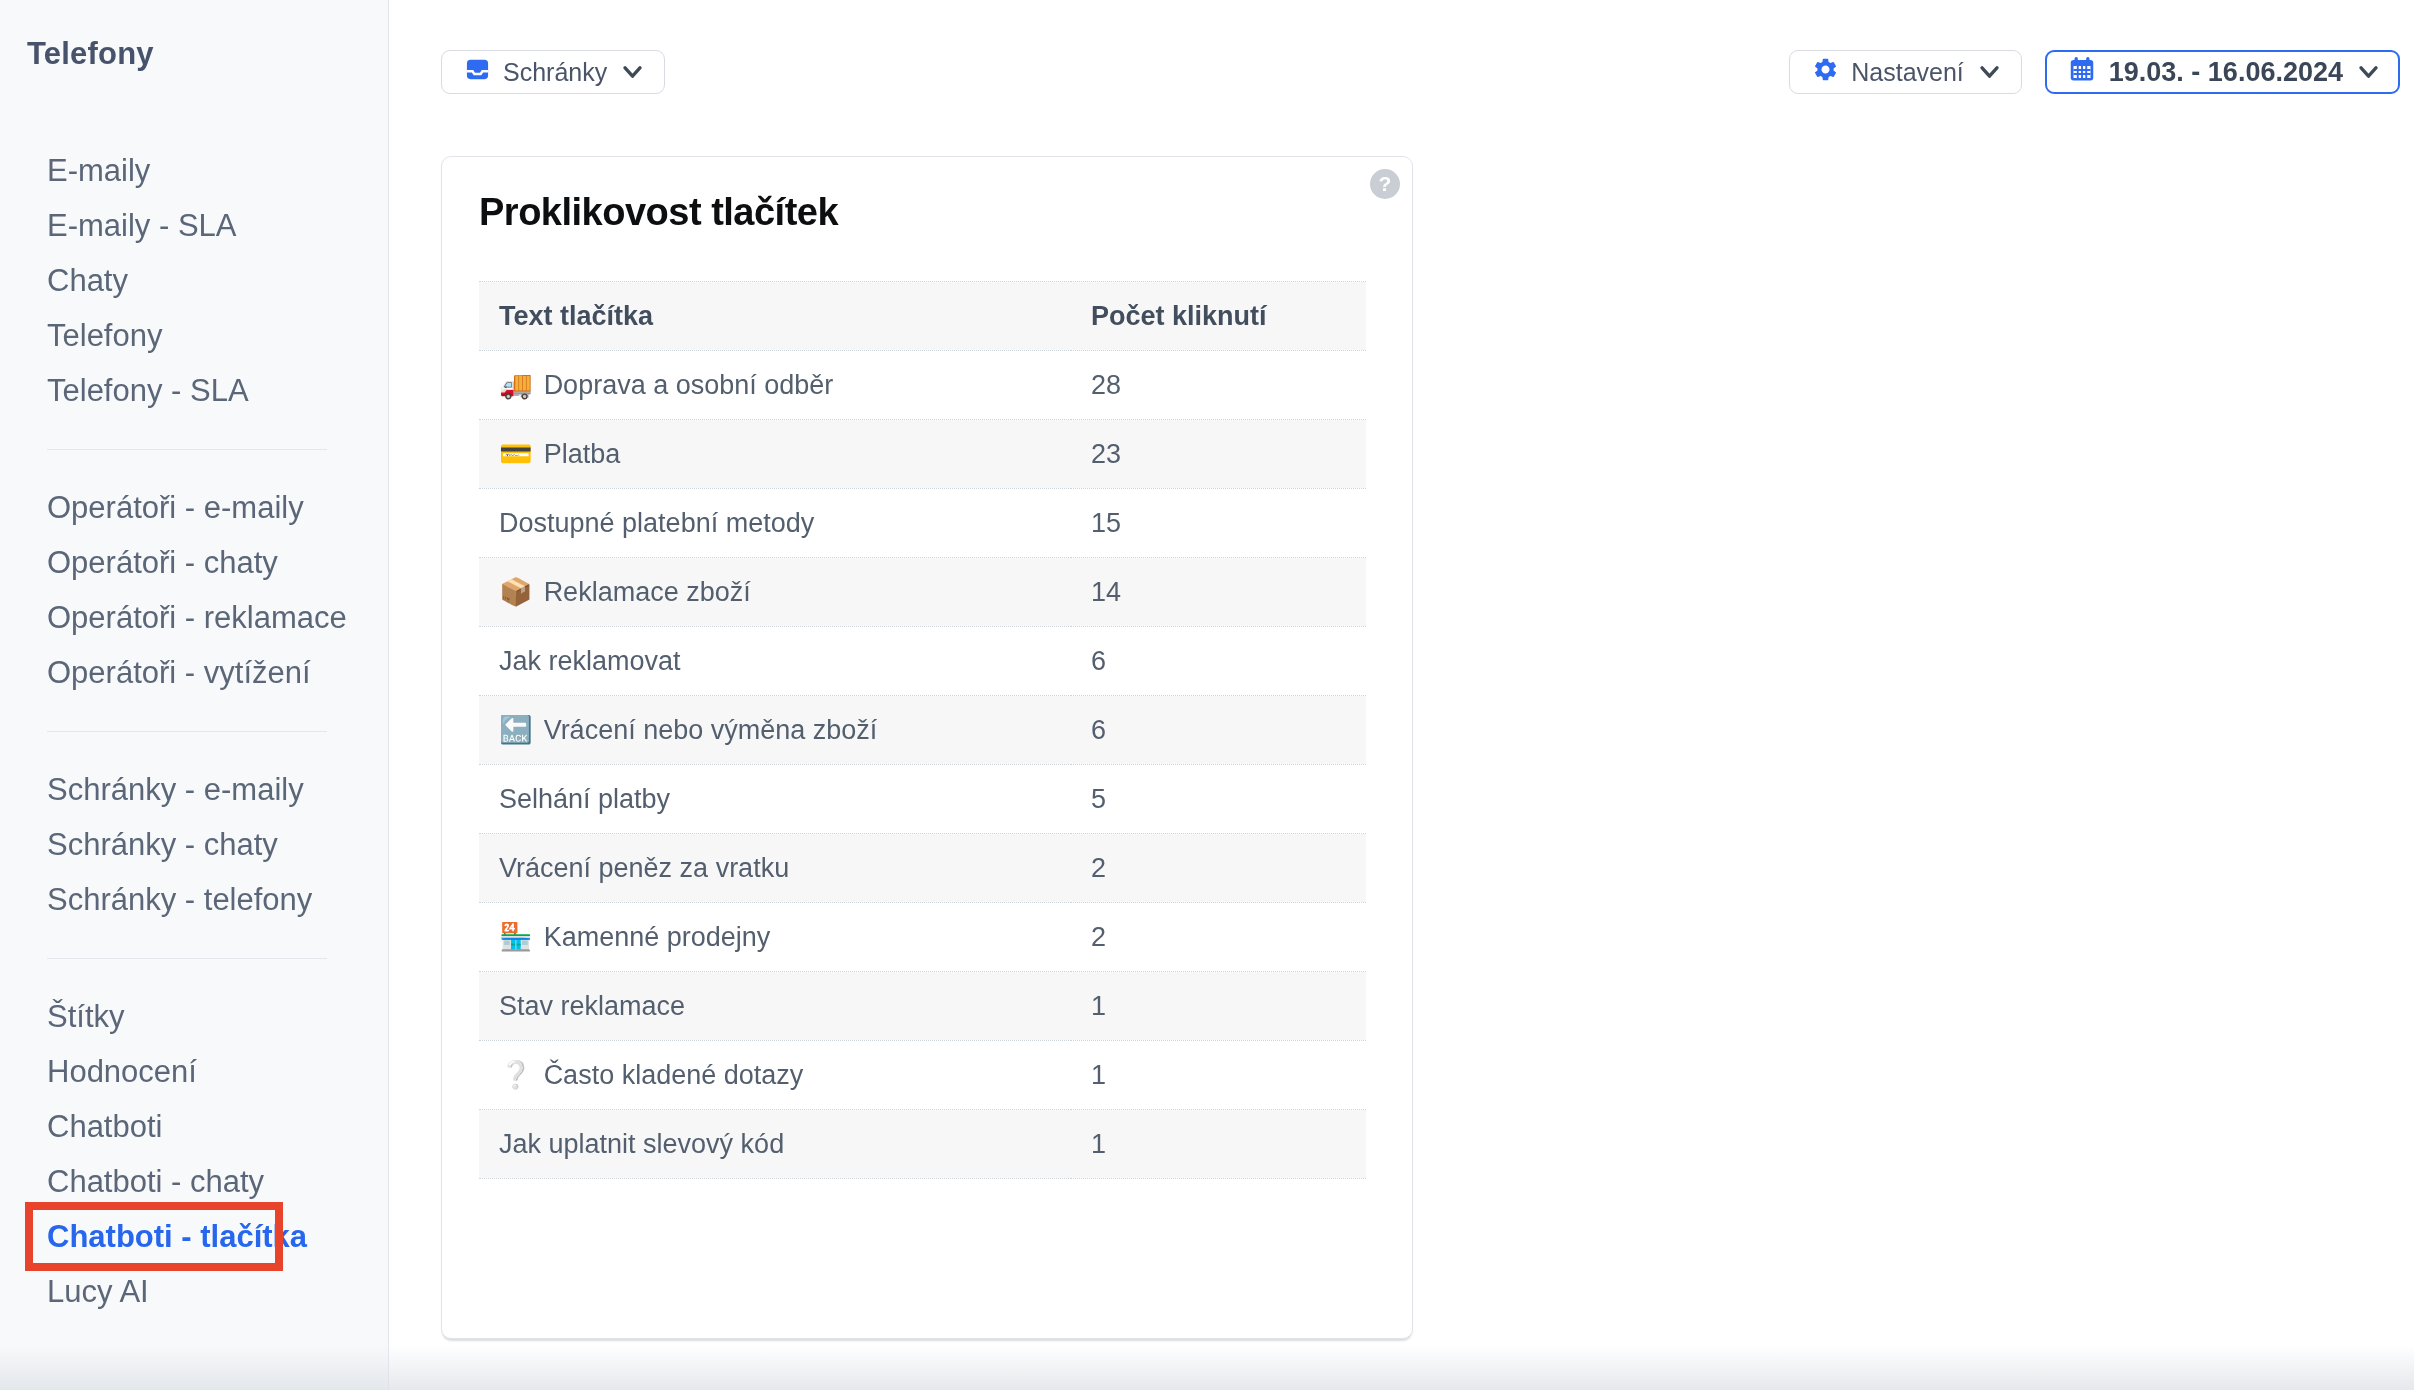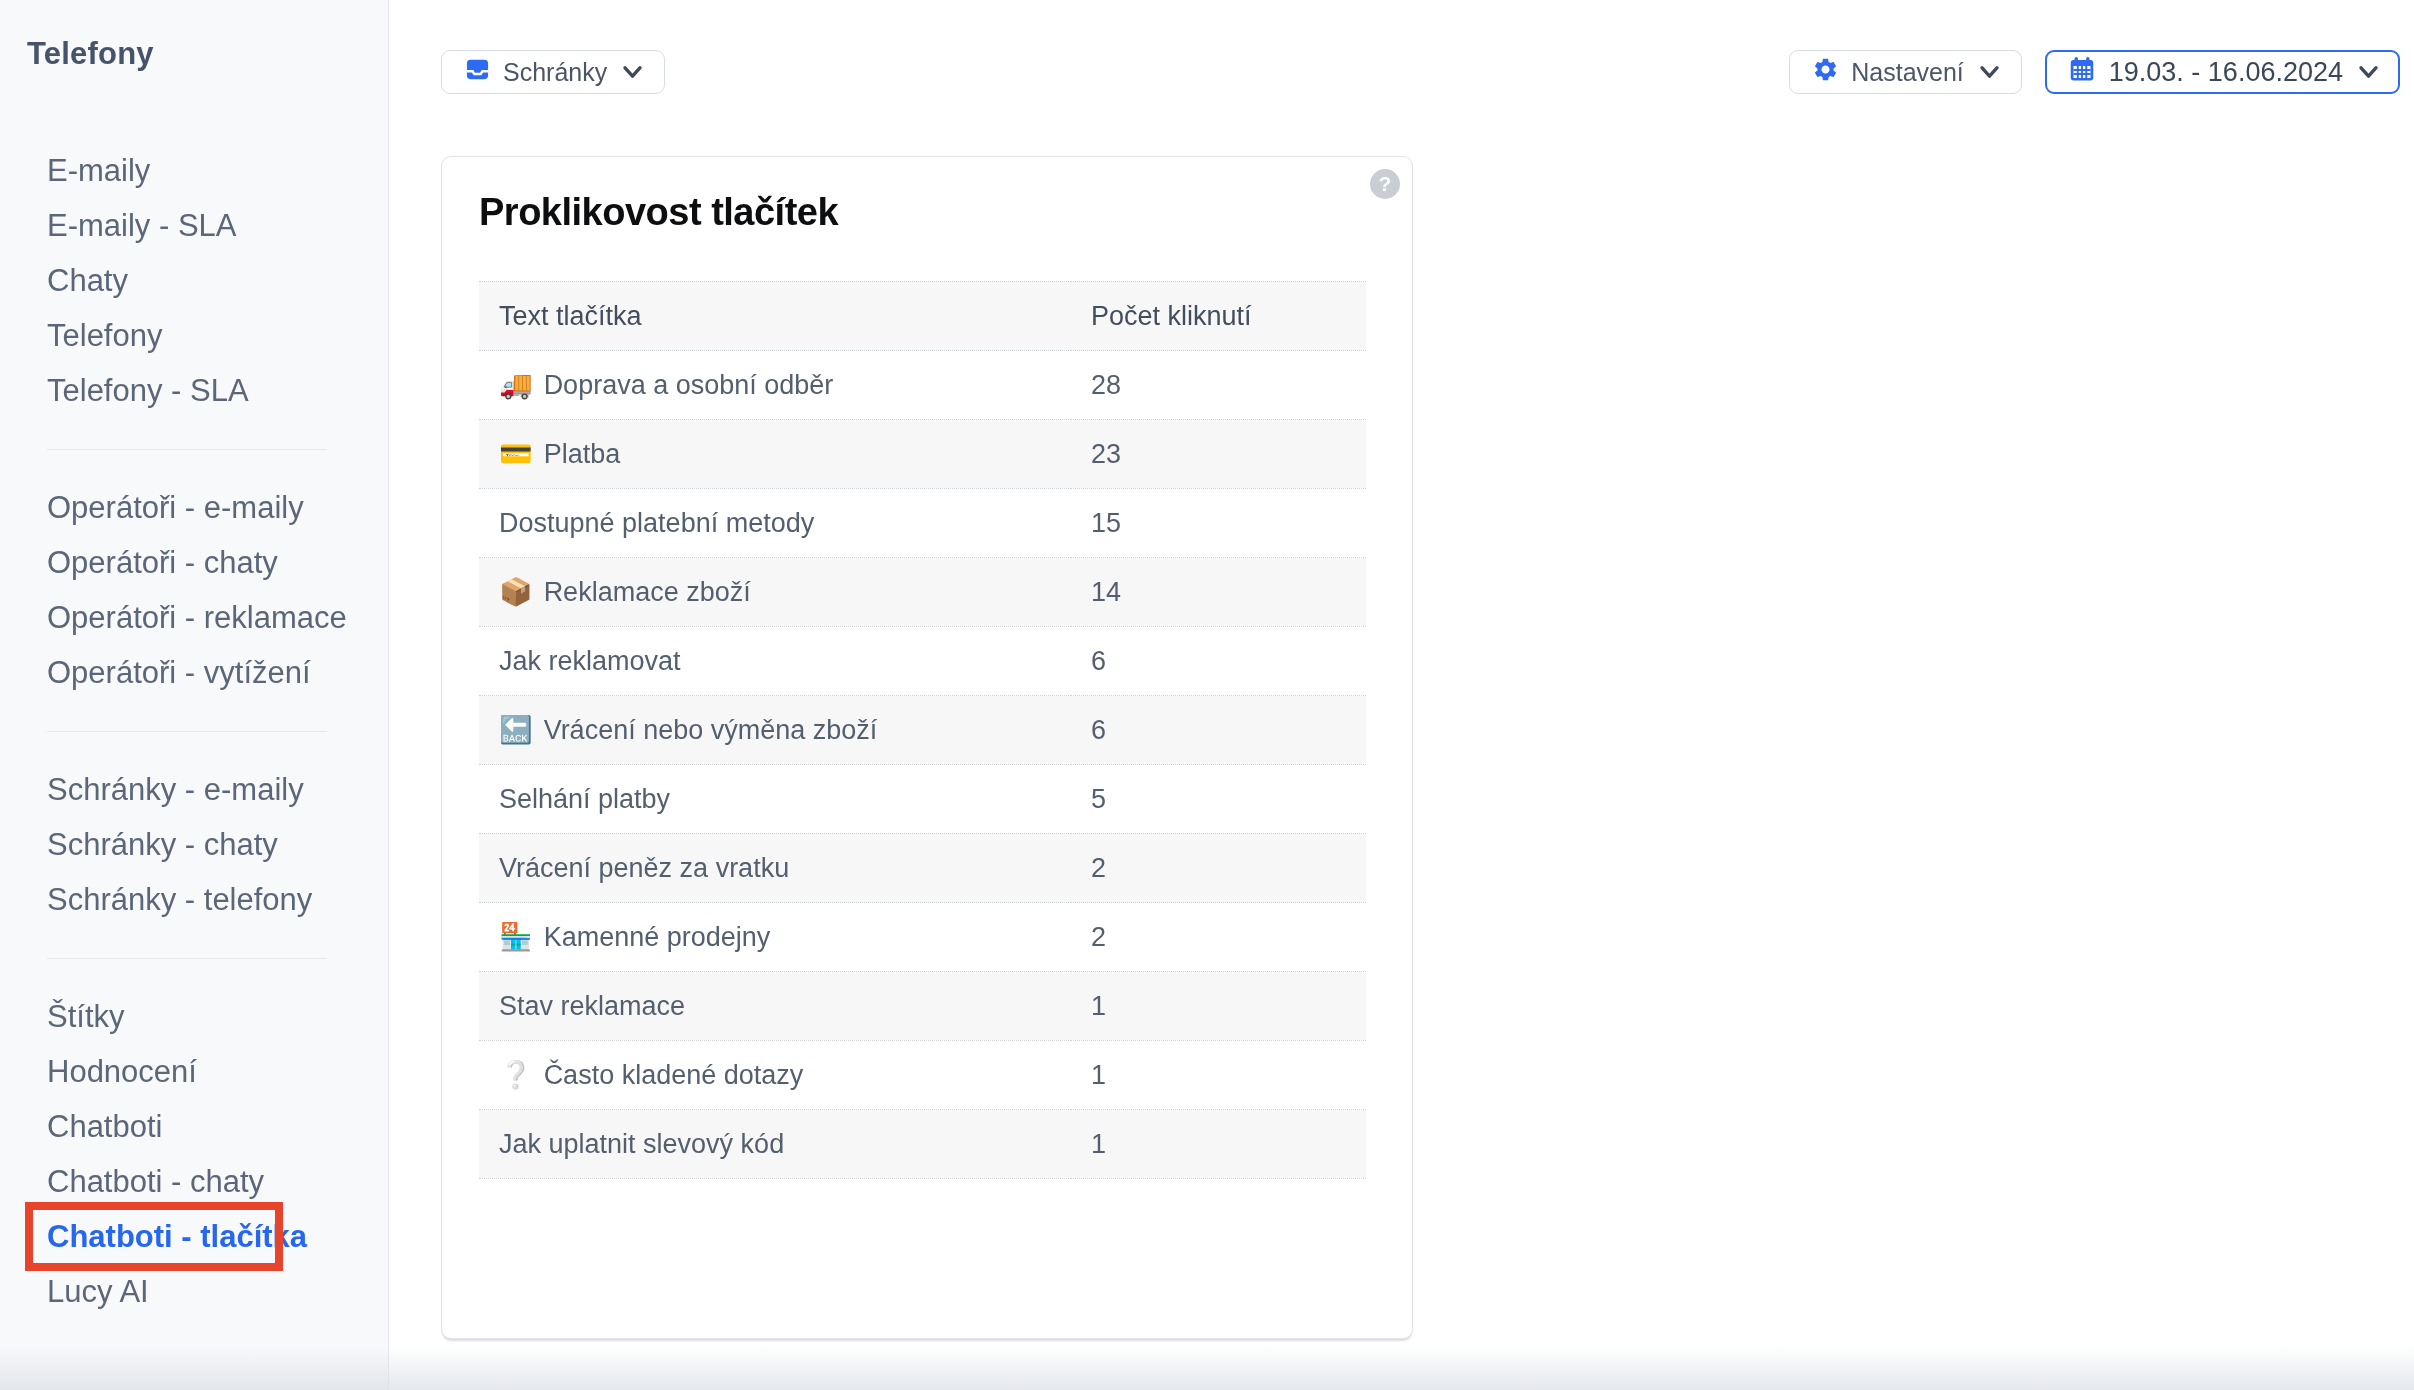--- a/index.html
+++ b/index.html
@@ -27,36 +27,36 @@
   .nav-div{border:none;border-top:1px solid #e4e7eb;margin:31px 0 30px 0;width:280px;}
 
   
   .main{flex:1;position:relative;background:#fff;}
   .toolbar{display:flex;justify-content:space-between;align-items:flex-start;margin:50px 14px 0 52px;}
   .toolbar-right{display:flex;gap:23px;padding-left:40px;}
   .btn{display:flex;align-items:center;gap:12px;height:44px;padding:0 22px;
     background:#fff;border:1px solid #d8dce2;border-radius:9px;
     font-family:inherit;font-size:25px;color:#4a5568;cursor:pointer;}
   .btn .chev{display:flex;margin-left:4px;}
-  .btn.date{border:2px solid var(--accent);font-weight:normal;color:#3b4757;font-size:27px;padding:0 20px;text-align:right;}
+  .btn.date{border:2px solid var(--accent);font-weight:bold;color:#3b4757;font-size:27px;padding:0 20px;text-align:right;}
   .ic{display:block;}
 
   
   .card{position:relative;width:972px;height:1183px;margin:62px 0 0 52px;background:#fff;
     border:1px solid #e0e4e8;border-radius:10px;
     box-shadow:0 3px 2px -1px rgba(150,158,168,.35);}
   .card h2{margin:34px 48px 0 37px;font-size:38px;font-weight:800;color:#0d0e10;letter-spacing:-.5px;}
   .help{position:absolute;top:12px;right:12px;width:30px;height:30px;border-radius:50%;
     background:#c9ced4;color:#fff;font-size:21px;font-weight:bold;
     display:flex;align-items:center;justify-content:center;cursor:pointer;}
   table{border-collapse:collapse;margin:47px 48px 0 37px;width:887px;table-layout:fixed;
     font-size:27px;color:#535f6e;}
   th,td{height:69px;padding:0 0 0 20px;text-align:left;vertical-align:middle;font-weight:normal;overflow:hidden;}
   th:last-child,td:last-child{width:295px;}
-  thead th{font-weight:normal;color:#424e5d;background:#f7f7f8;}
+  thead th{font-weight:bold;color:#424e5d;background:#f7f7f8;}
   thead tr{border-top:1px dotted #cfd4d8;}
   tr{border-bottom:1px dotted #cfd4d8;}
   tbody tr:nth-child(even){background:#f7f7f8;}
   .emoji{margin-right:11px;font-size:27px;}
   .emoji.faint{color:#c6cacf;}
 
   .bottom-fade{position:absolute;left:0;right:0;bottom:0;height:45px;pointer-events:none;
     background:linear-gradient(to bottom,rgba(231,233,237,0),rgba(220,224,230,.75));}
 </style>
 </head>

